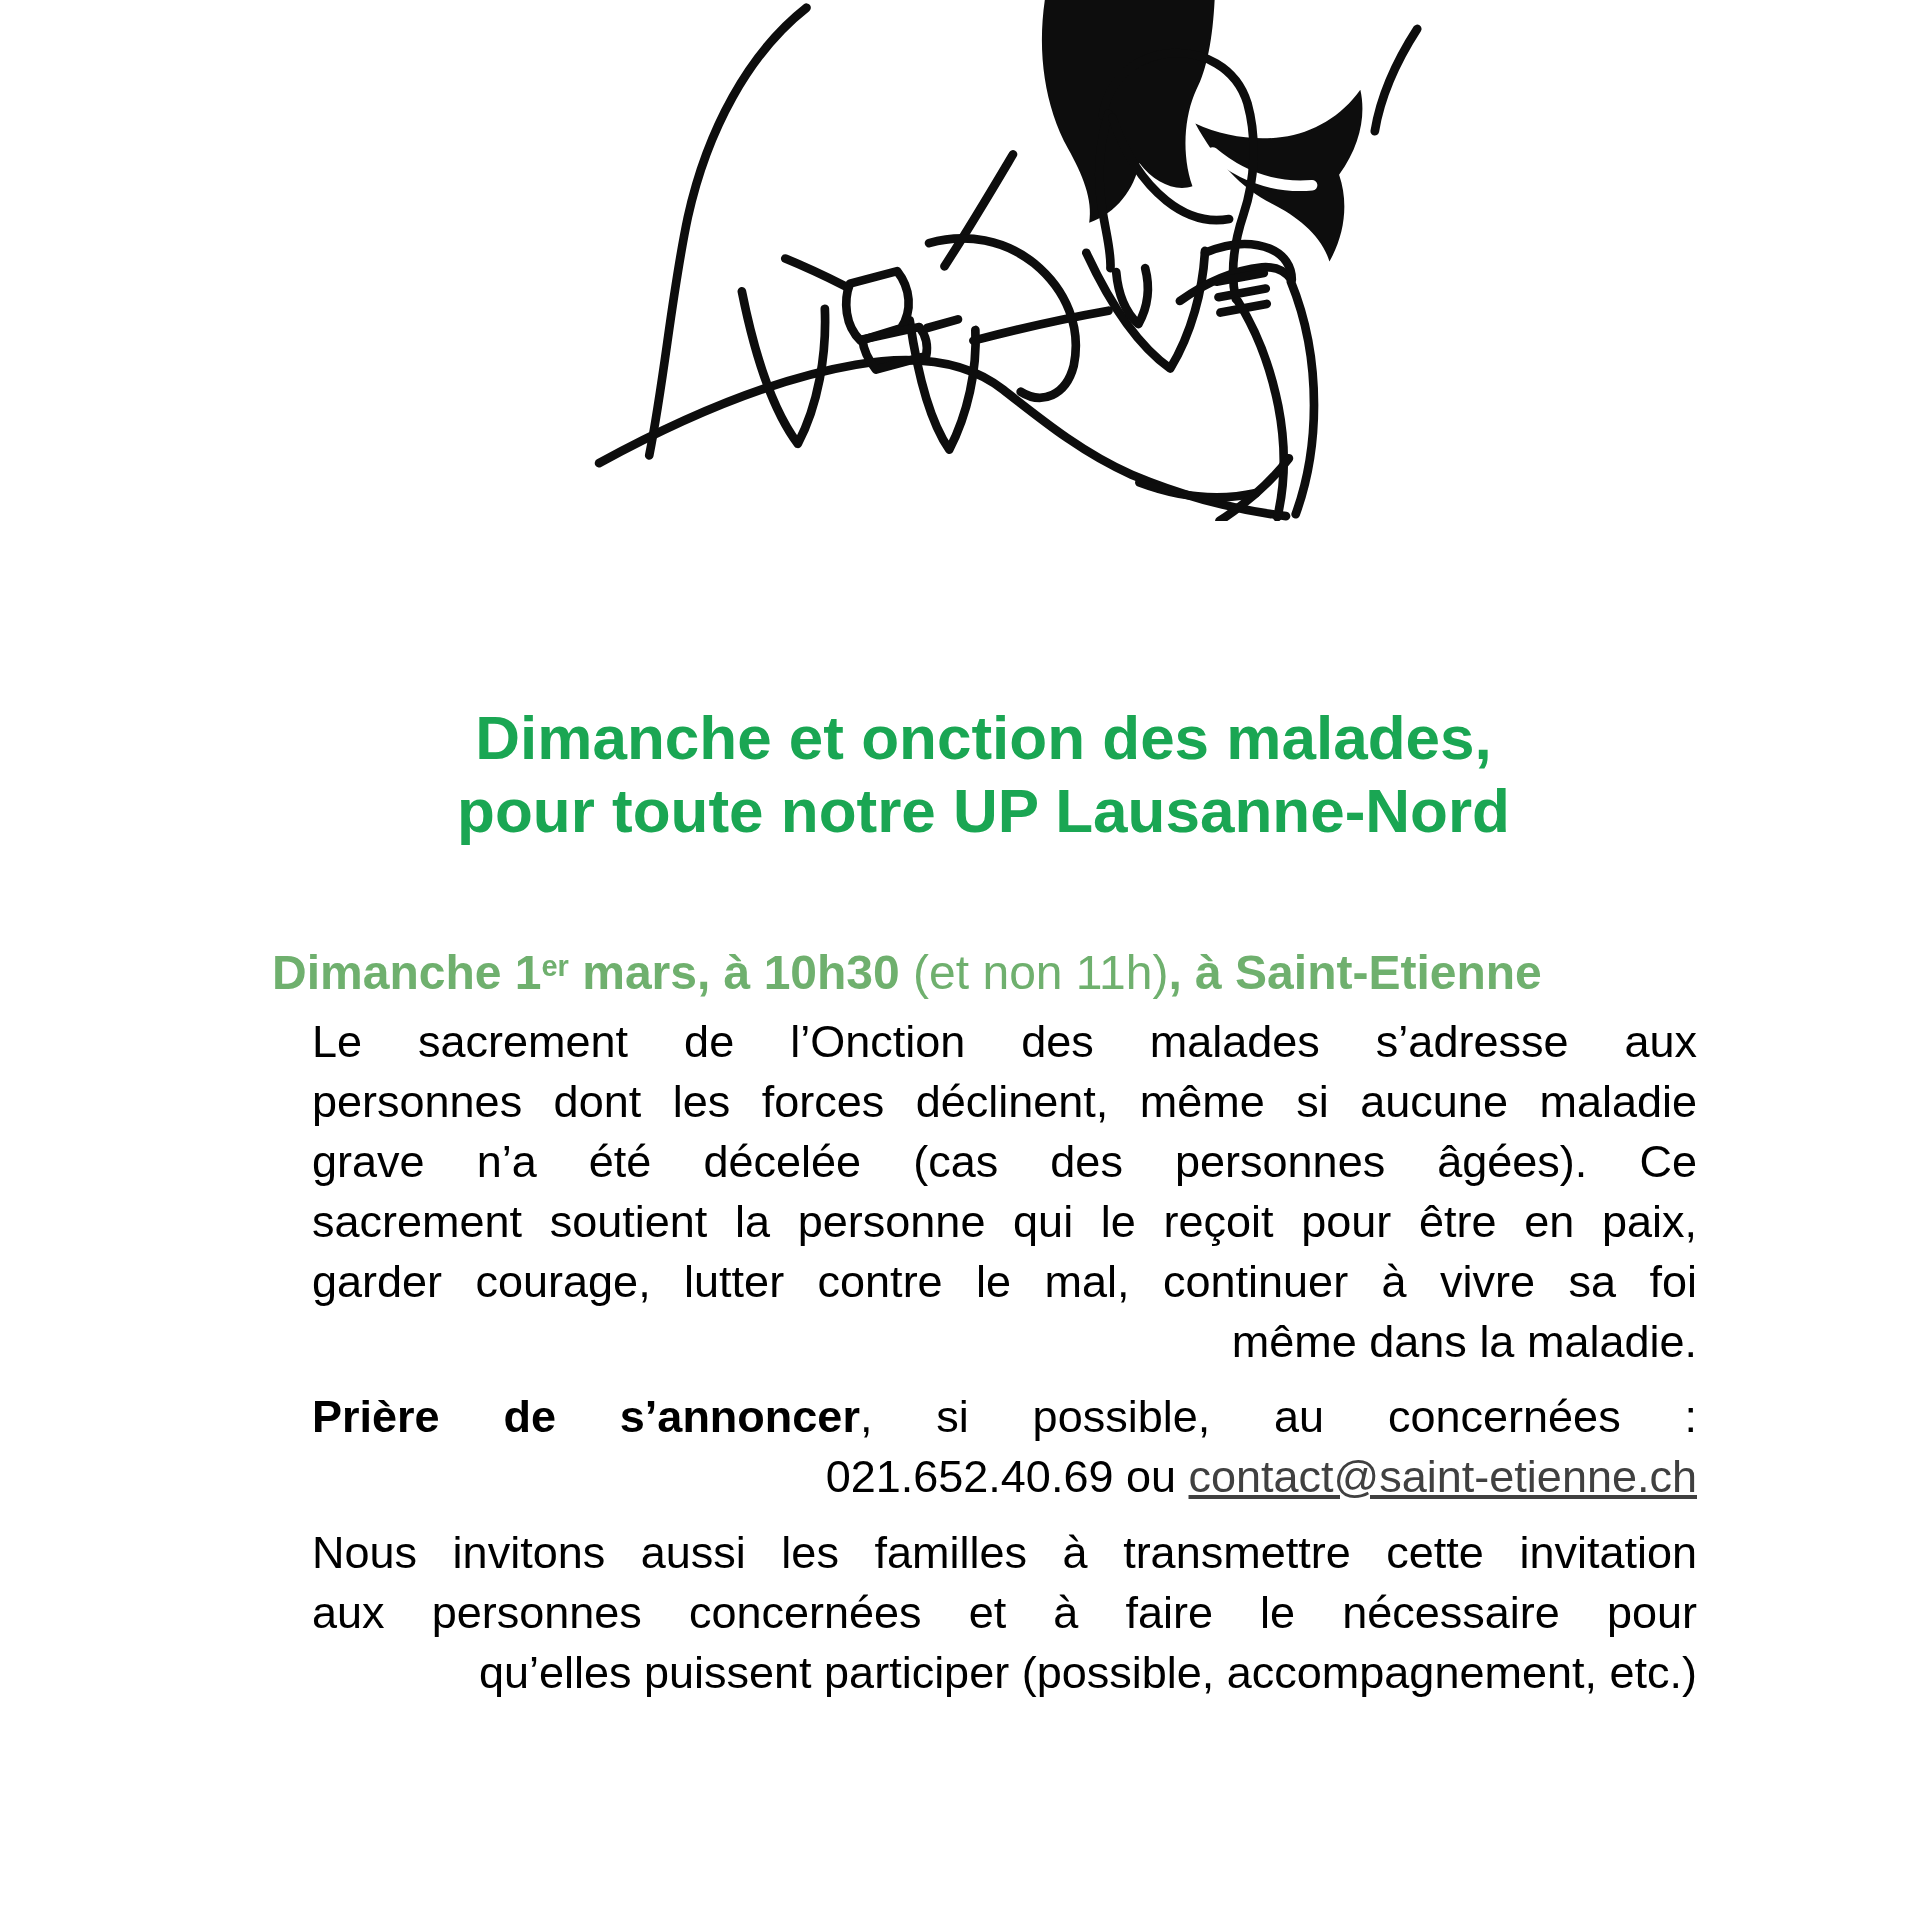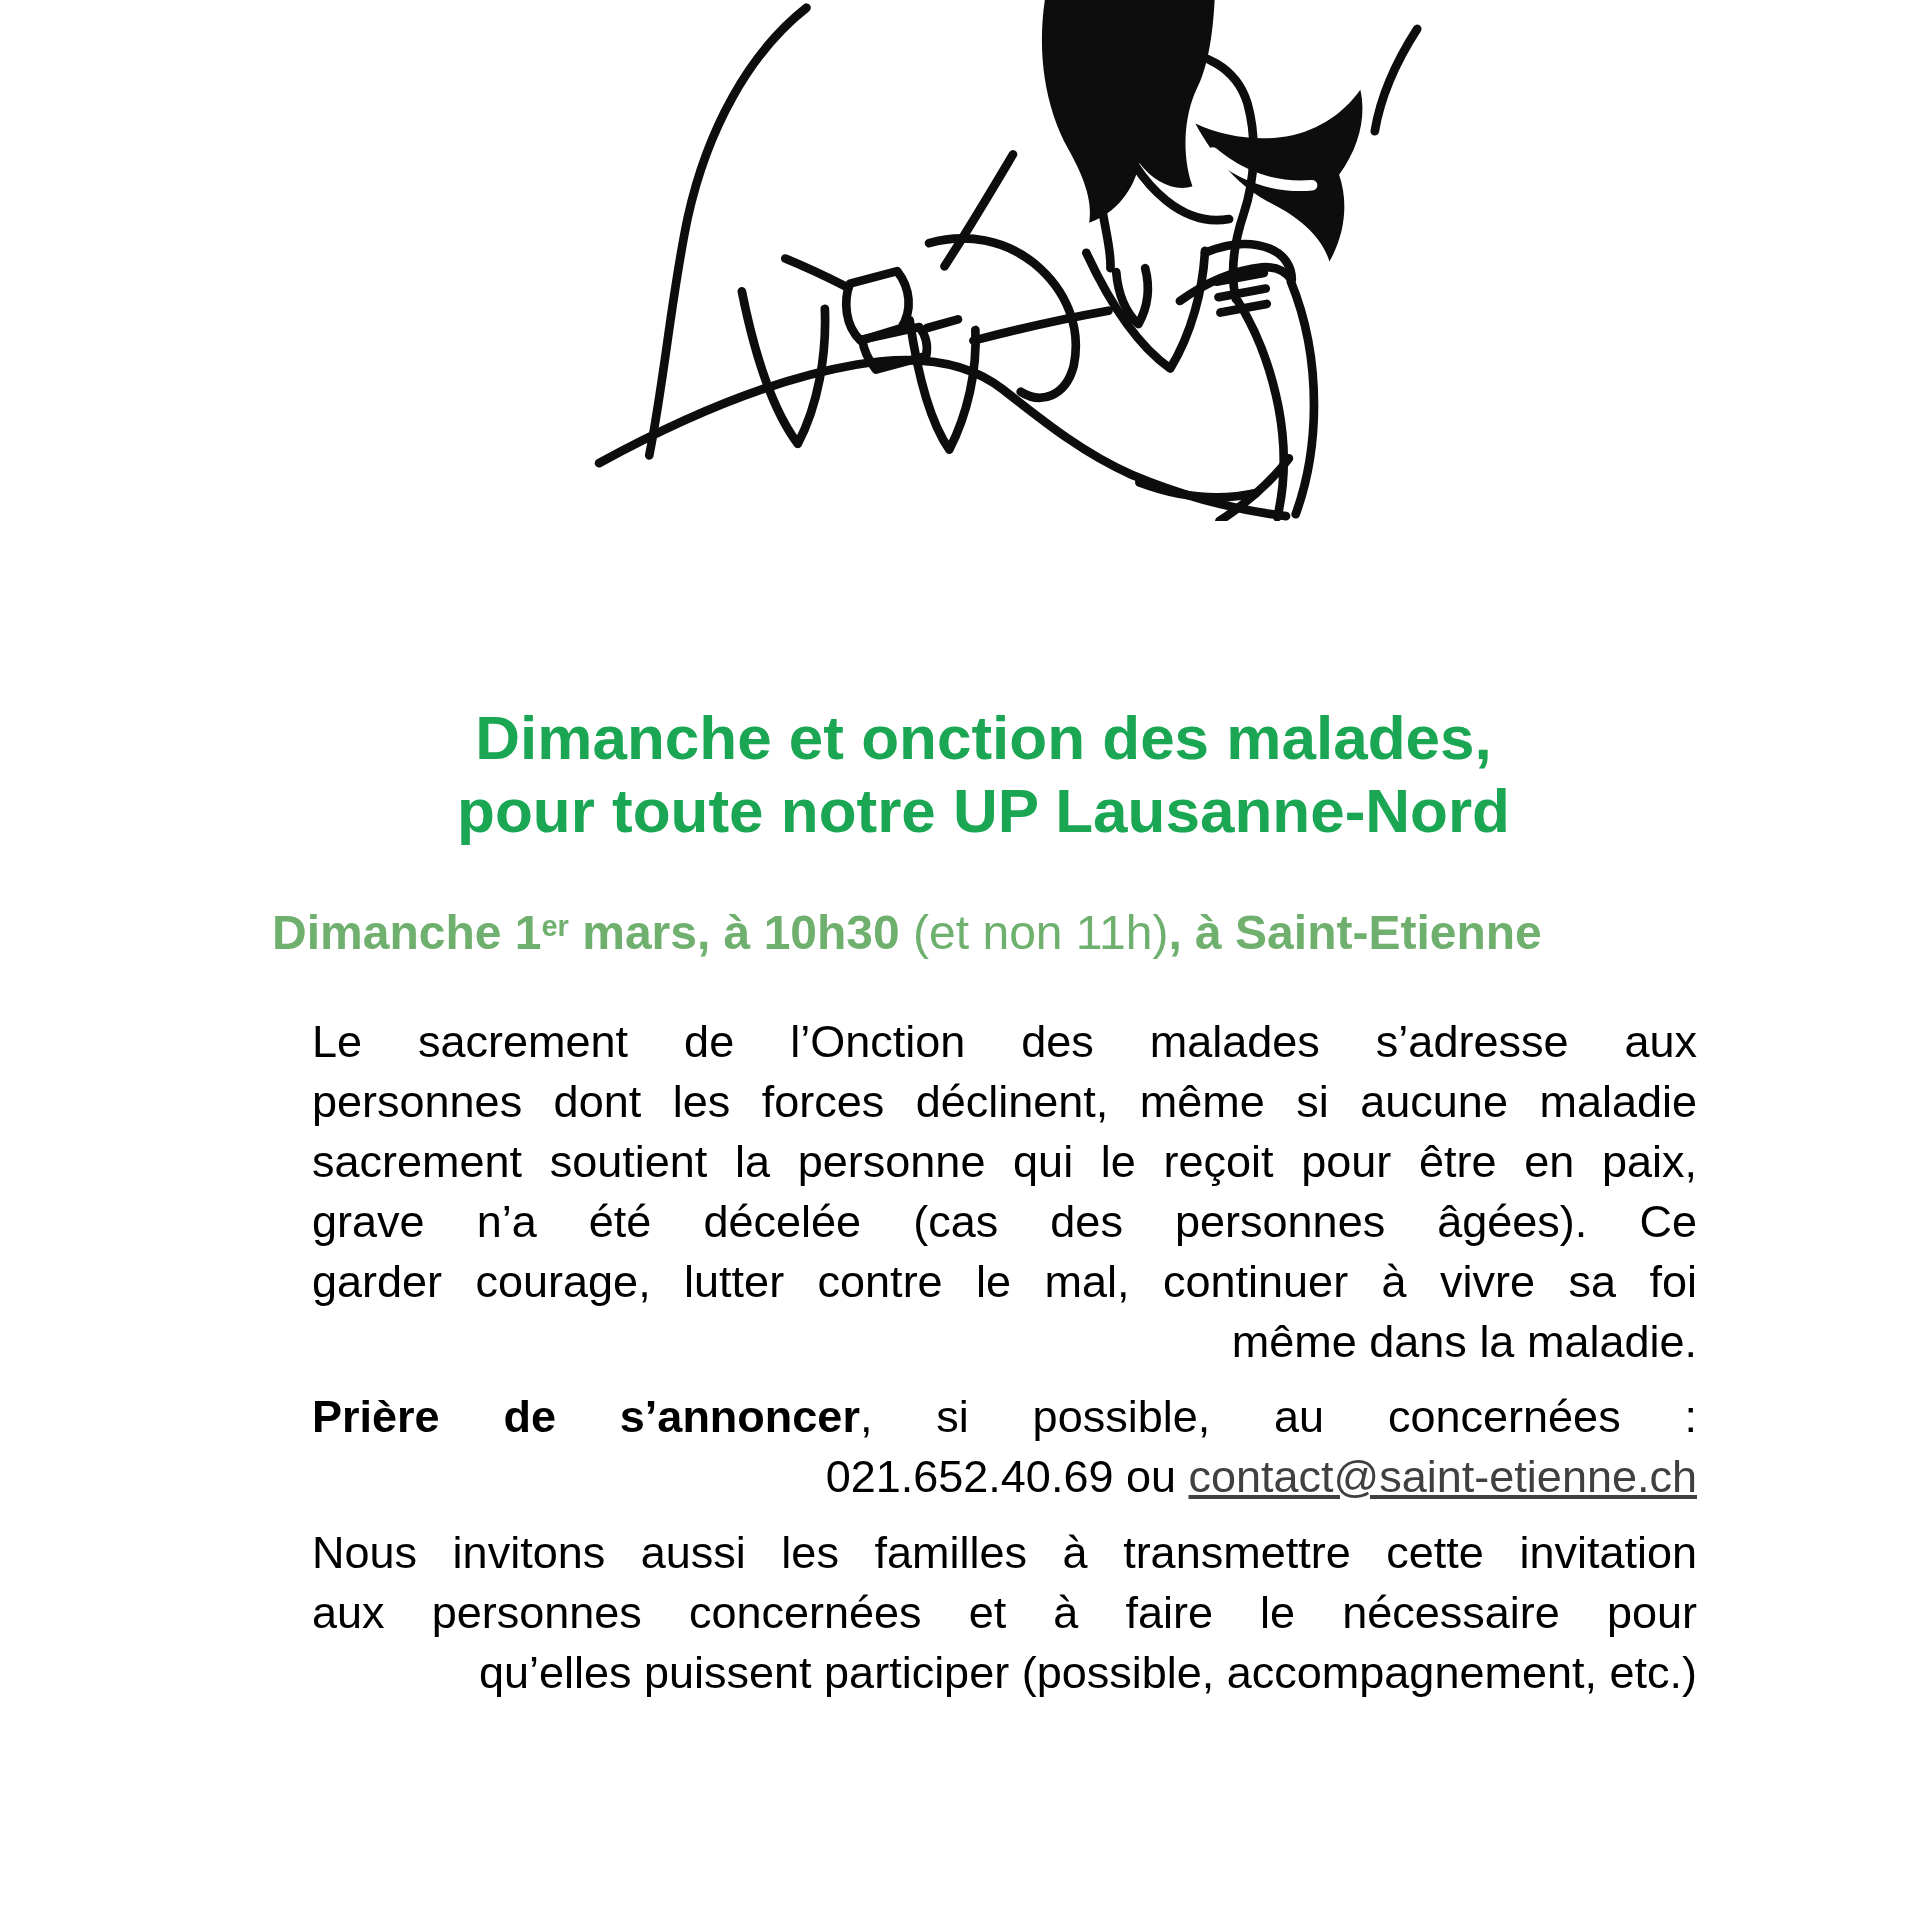--- a/index.html
+++ b/index.html
@@ -41,21 +41,21 @@
     width: 1427px;
     text-align: center;
     font-weight: bold;
     font-size: 62px;
     line-height: 73px;
     color: #1aa653;
   }
   .subtitle {
     position: absolute;
     left: 272px;
-    top: 904px;
+    top: 944px;
     width: 1427px;
     font-size: 48px;
     line-height: 58px;
     color: #6fb06e;
     text-align: left;
   }
   .subtitle .b { font-weight: bold; }
   .subtitle sup {
     font-weight: bold;
     font-size: 29px;
@@ -153,22 +153,22 @@
 
   <div class="subtitle">
     <span class="b">Dimanche 1</span><sup>er</sup><span class="b"> mars, à 10h30 </span><span>(et non 11h)</span><span class="b">, à Saint-Etienne</span>
   </div>
 
   <div class="body-text">
 
     <div class="para">
       <div class="jl">Le sacrement de l’Onction des malades s’adresse aux</div>
       <div class="jl">personnes dont les forces déclinent, même si aucune maladie</div>
+      <div class="jl">grave n’a été décelée (cas des personnes âgées). Ce</div>
       <div class="jl">sacrement soutient la personne qui le reçoit pour être en paix,</div>
-      <div class="jl">grave n’a été décelée (cas des personnes âgées). Ce</div>
       <div class="jl">garder courage, lutter contre le mal, continuer à vivre sa foi</div>
       <div class="ll">même dans la maladie.</div>
     </div>
 
     <div class="para">
       <div class="jl"><span class="b">Prière de s’annoncer</span><span>, si possible, au concernées :</span></div>
       <div class="ll"><span>021.652.40.69 ou </span><a class="email-link">contact@saint-etienne.ch</a></div>
     </div>
 
     <div class="para">

